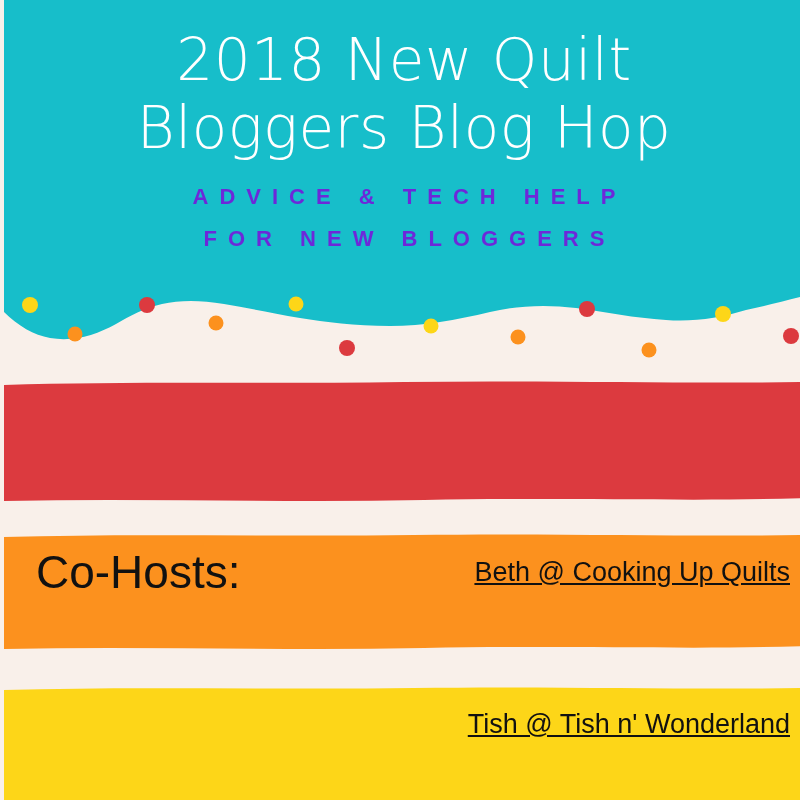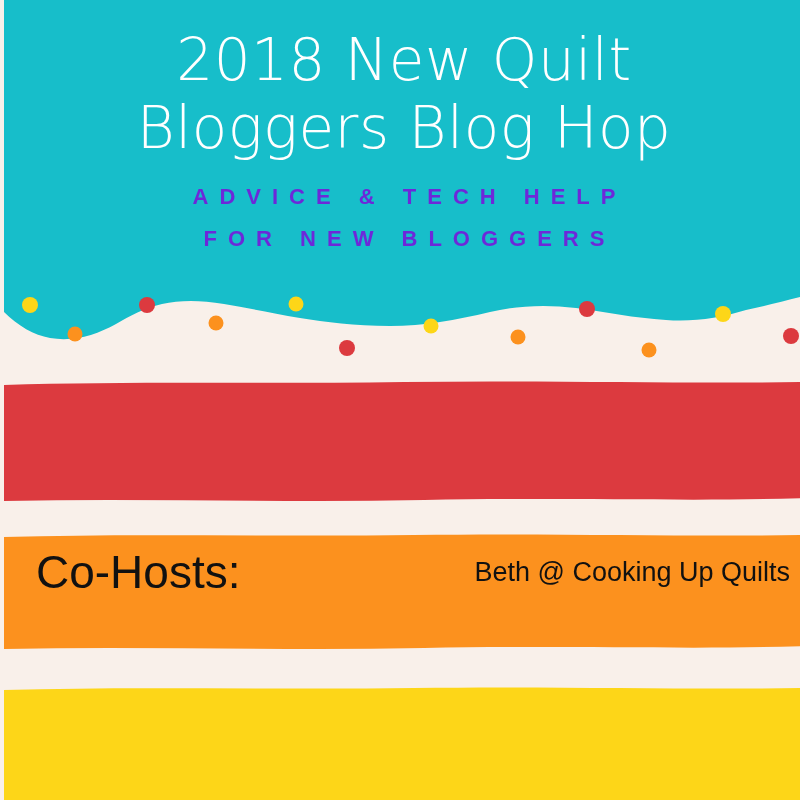--- a/index.html
+++ b/index.html
@@ -57,21 +57,21 @@
     text-align:right;
     font-size:27px;
     line-height:40px;
   }
   .names-yellow{
     right:14px;top:704px;
     text-align:right;
     font-size:27px;
     line-height:40px;
   }
-  .name-row{white-space:nowrap;}
+  .name-row{white-space:nowrap;text-decoration:underline;}
 </style>
 </head>
 <body>
 
 <div id="poster">
 
   <svg class="svg-layer" viewBox="0 0 800 800" width="800" height="800">
 
     <rect x="0" y="0" width="800" height="800" fill="#f9f0ea"></rect>
 
@@ -137,16 +137,17 @@
       <div class="subtitle-line s2">FOR NEW BLOGGERS</div>
     </div>
 
     <div class="band-text cohosts-label">Co-Hosts:</div>
 
     <div class="band-text names-orange">
       <div class="name-row">Beth @ Cooking Up Quilts</div>
     </div>
 
     <div class="band-text names-yellow">
+      <div class="name-row">Tish @ Tish n' Wonderland</div>
     </div>
 
   </div>
 </div>
 
 </body></html>

